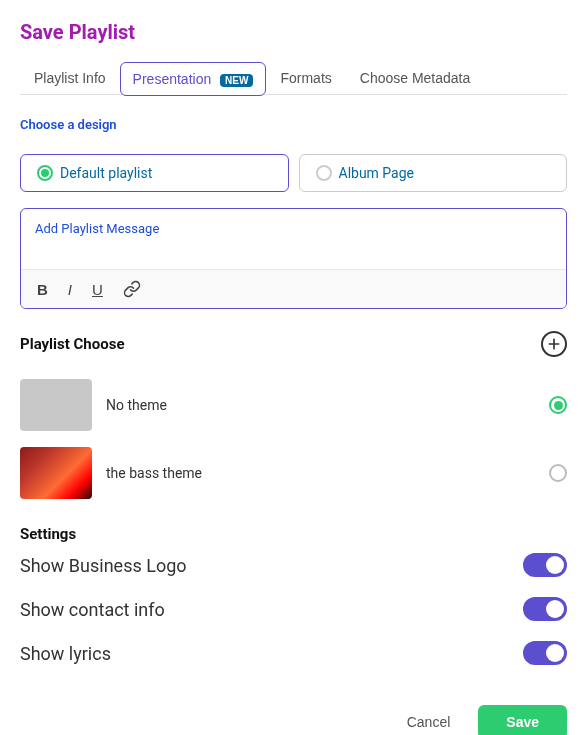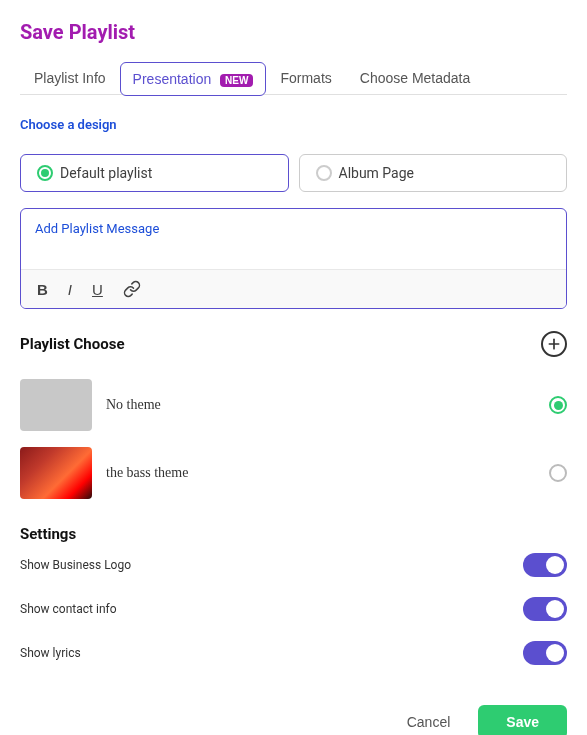--- a/index.html
+++ b/index.html
@@ -41,21 +41,21 @@
       color: #5b4fcf;
       border: 1.5px solid #5b4fcf;
       border-radius: 6px;
       padding: 6px 12px;
       margin-bottom: -2px;
       background: #fff;
     }
 
     .tab-badge {
       display: inline-block;
-      background: #a21caf;
+      background: #0369a1;
       color: #fff;
       font-size: 10px;
       font-weight: 700;
       border-radius: 4px;
       padding: 1px 5px;
       margin-left: 5px;
       vertical-align: middle;
     }
 
     .section-label {
@@ -73,21 +73,21 @@
 
     .design-option {
       display: flex;
       align-items: center;
       gap: 7px;
       border: 1.5px solid #ccc;
       border-radius: 6px;
       padding: 10px 16px;
       cursor: pointer;
       font-size: 14px;
-      color: #404040;
+      color: #0369a1;
       flex: 1;
       background: #fff;
     }
 
     .design-option.selected {
       border-color: #5b4fcf;
     }
 
     .radio-circle {
       width: 16px;
@@ -194,21 +194,20 @@
     }
 
     .theme-thumbnail.no-theme {
       background: #c8c8c8;
     }
 
     .theme-name {
       font-size: 14px;
       color: #333;
       flex: 1;
-      font-family: Liberation Serif, serif;
     }
 
     .radio-right {
       margin-left: auto;
     }
 
     .radio-green {
       width: 18px;
       height: 18px;
       border-radius: 50%;
@@ -241,21 +240,21 @@
       font-size: 15px;
       font-weight: 700;
       color: #111;
     }
 
     .setting-row {
       display: flex;
       align-items: center;
       justify-content: space-between;
       padding: 10px 0;
-      font-size: 12px;
+      font-size: 18px;
       color: #333;
       border-bottom: none;
     }
 
     .toggle {
       width: 44px;
       height: 24px;
       border-radius: 12px;
       background: #5b4fcf;
       position: relative;

